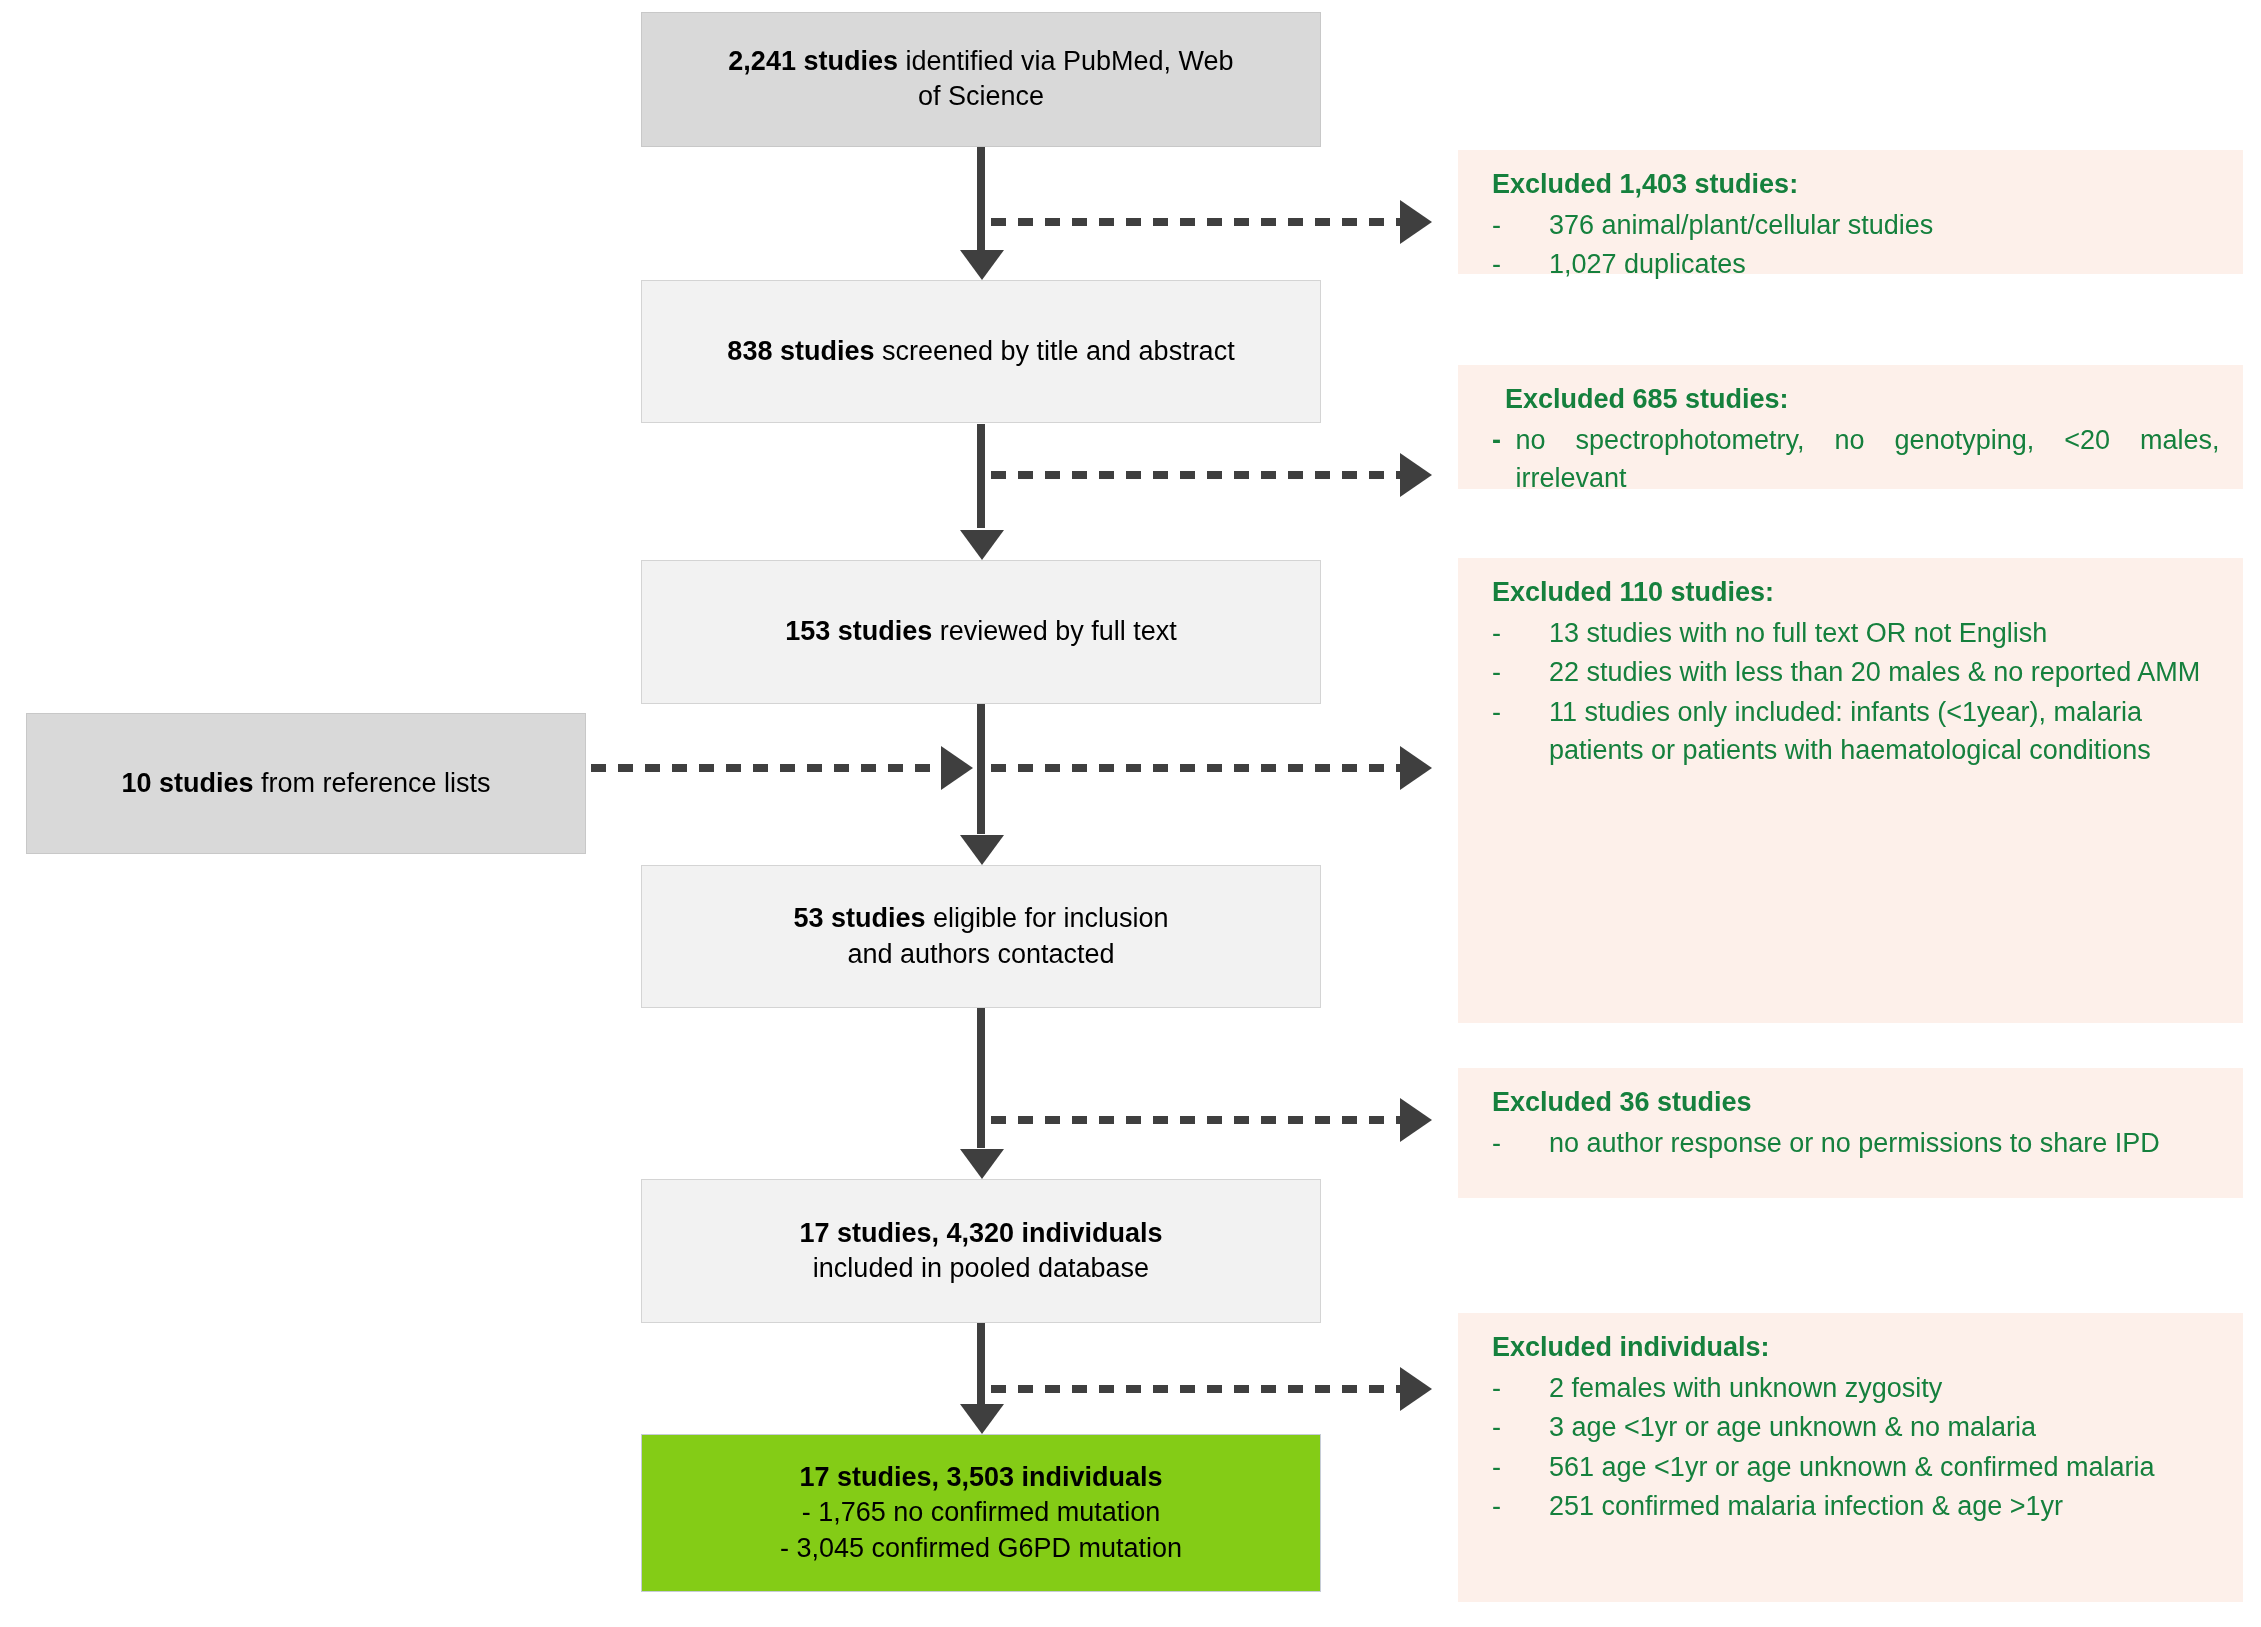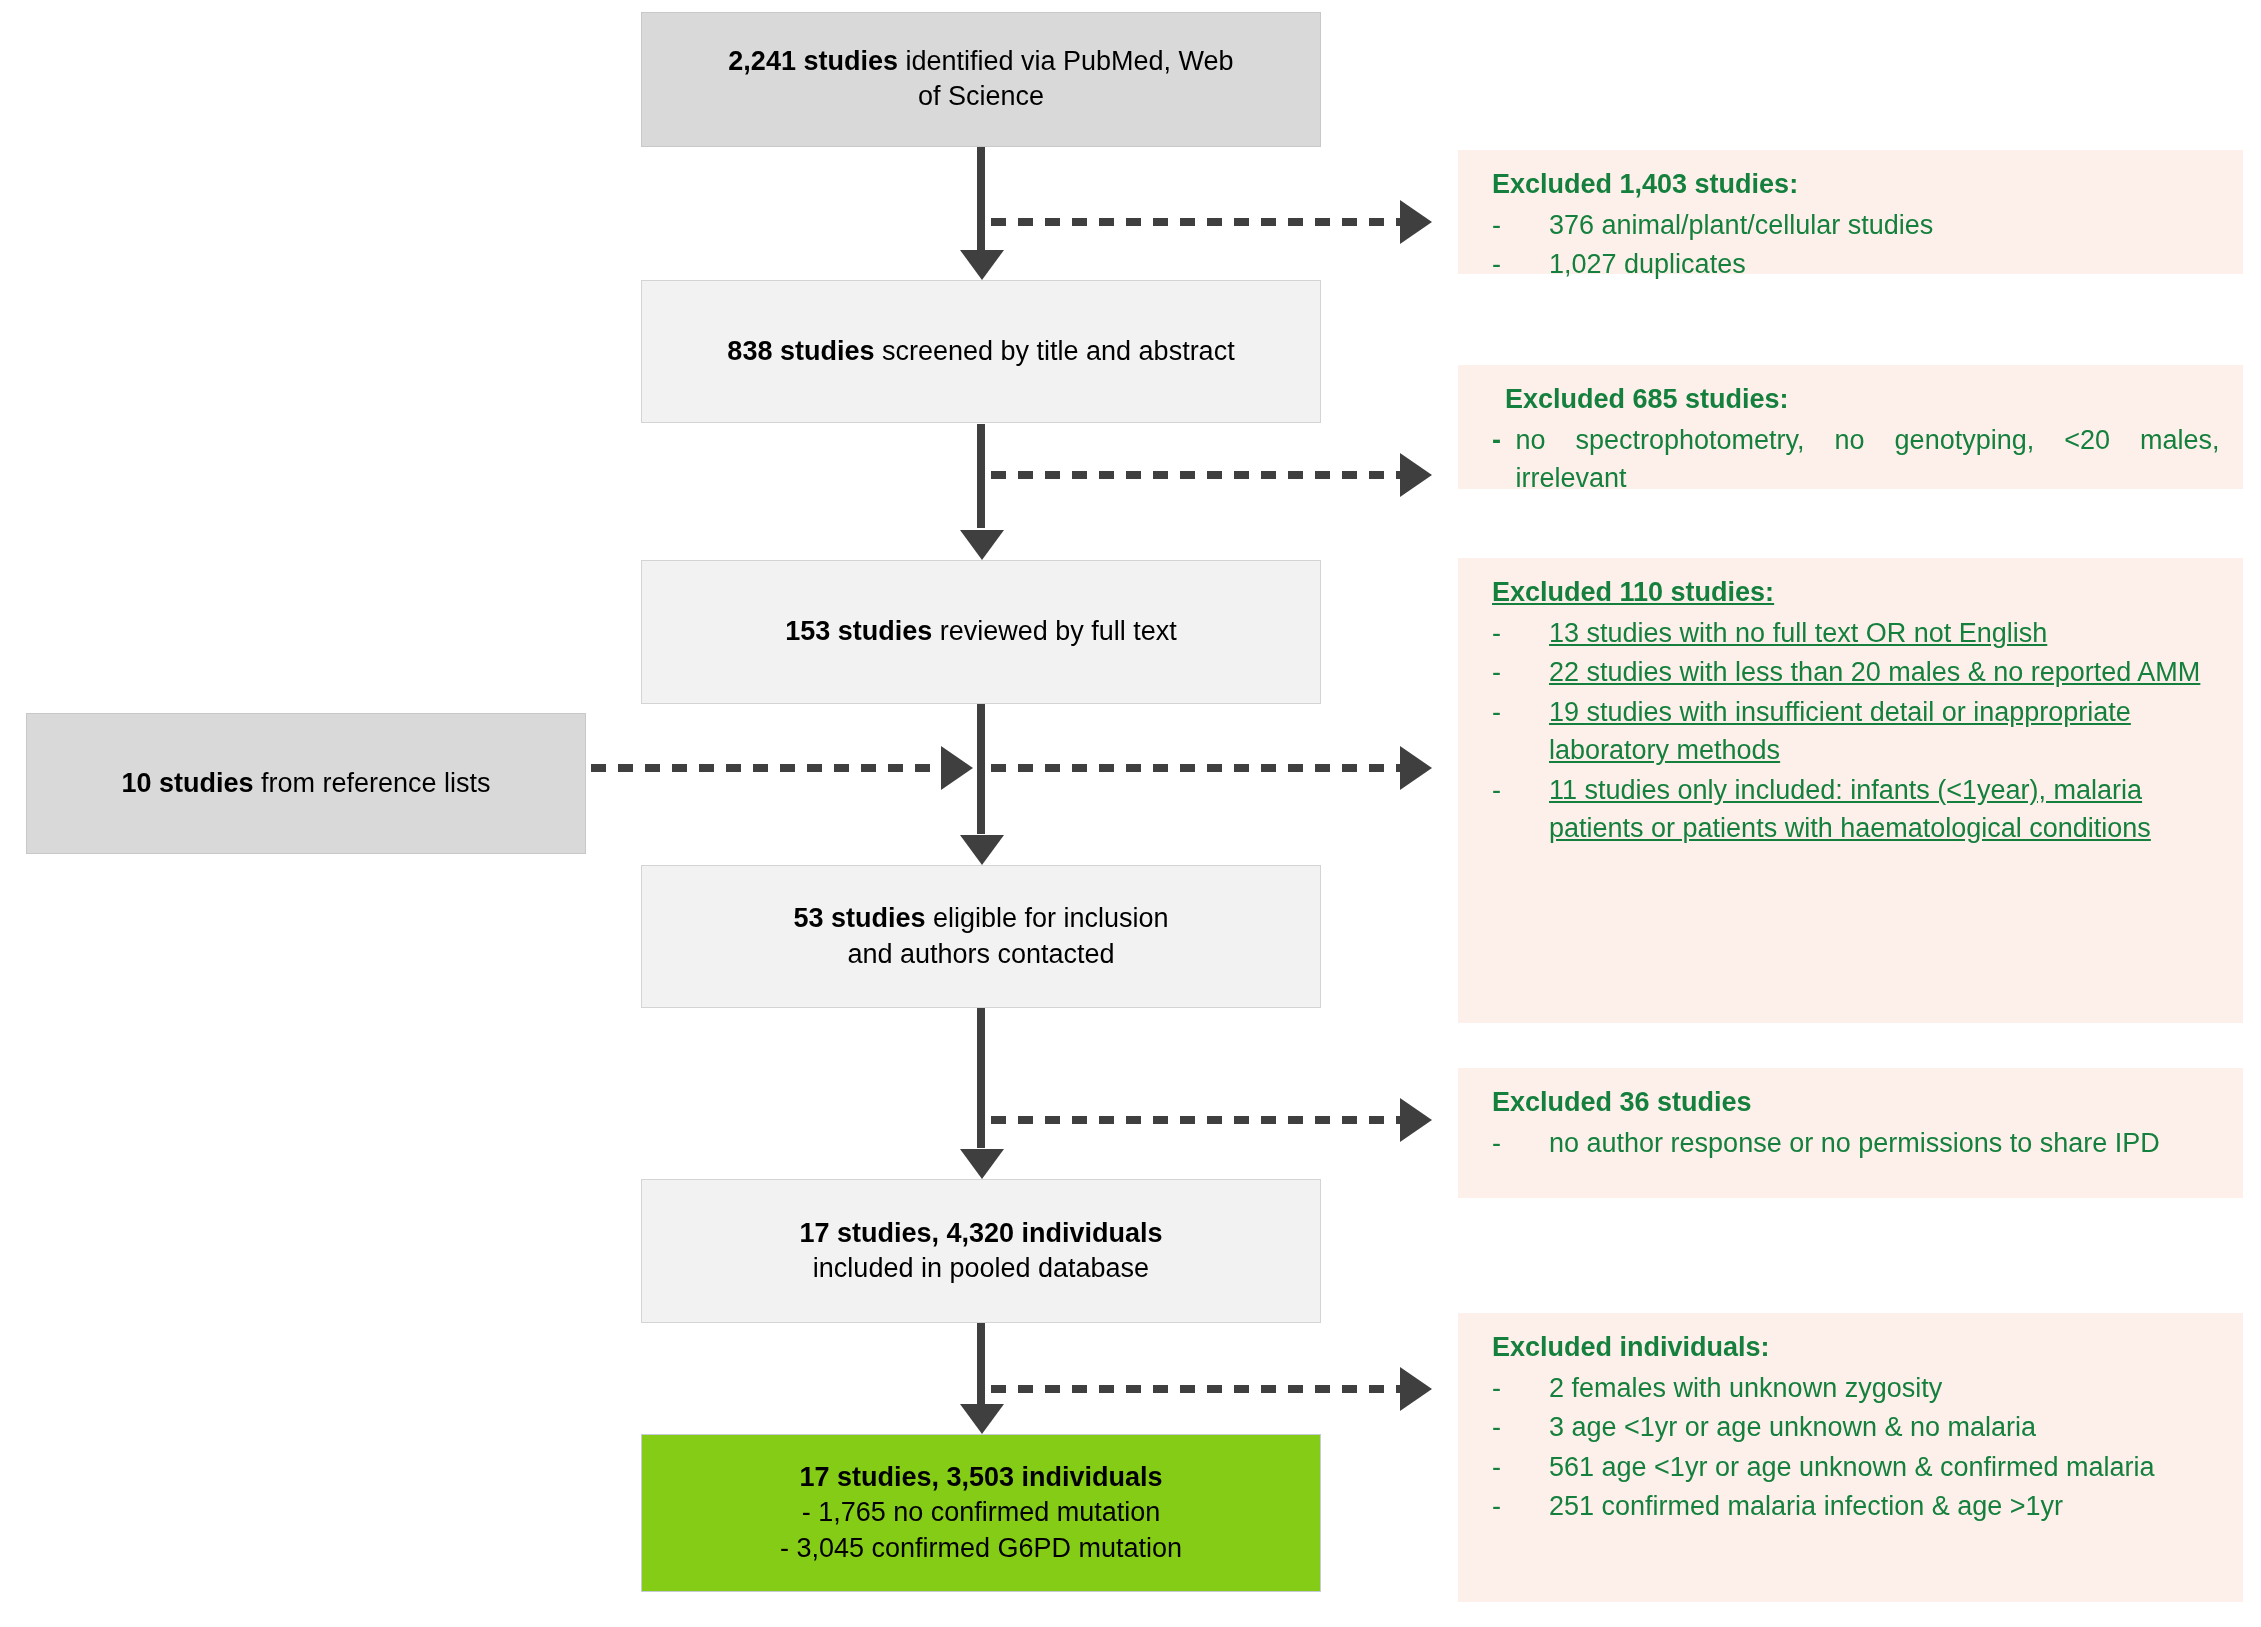--- a/index.html
+++ b/index.html
@@ -173,26 +173,25 @@
     </ul>
   </div>
 
   <div class="exbox tightlist" style="left:1458px; top:365px; width:785px; height:124px;">
     <span class="extitle" style="padding-left:13px;">Excluded 685 studies:</span>
     <ul>
       <li>no spectrophotometry, no genotyping, &lt;20 males, irrelevant</li>
     </ul>
   </div>
 
-  <div class="exbox" style="left:1458px; top:558px; width:785px; height:465px;text-decoration:underline;">
+  <div class="exbox" style="left:1458px; top:558px; width:785px; height:465px;">
     <span class="extitle">Excluded 110 studies:</span>
     <ul>
       <li>13 studies with no full text OR not English</li>
       <li style="text-align:justify;">22 studies with less than 20 males &amp; no reported AMM</li>
-      <li>19 studies with insufficient detail or inappropriate laboratory methods</li>
       <li>11 studies only included: infants (&lt;1year), malaria patients or patients with haematological conditions</li>
     </ul>
   </div>
 
   <div class="exbox" style="left:1458px; top:1068px; width:785px; height:130px;">
     <span class="extitle">Excluded 36 studies</span>
     <ul>
       <li>no author response or no permissions to share IPD</li>
     </ul>
   </div>

